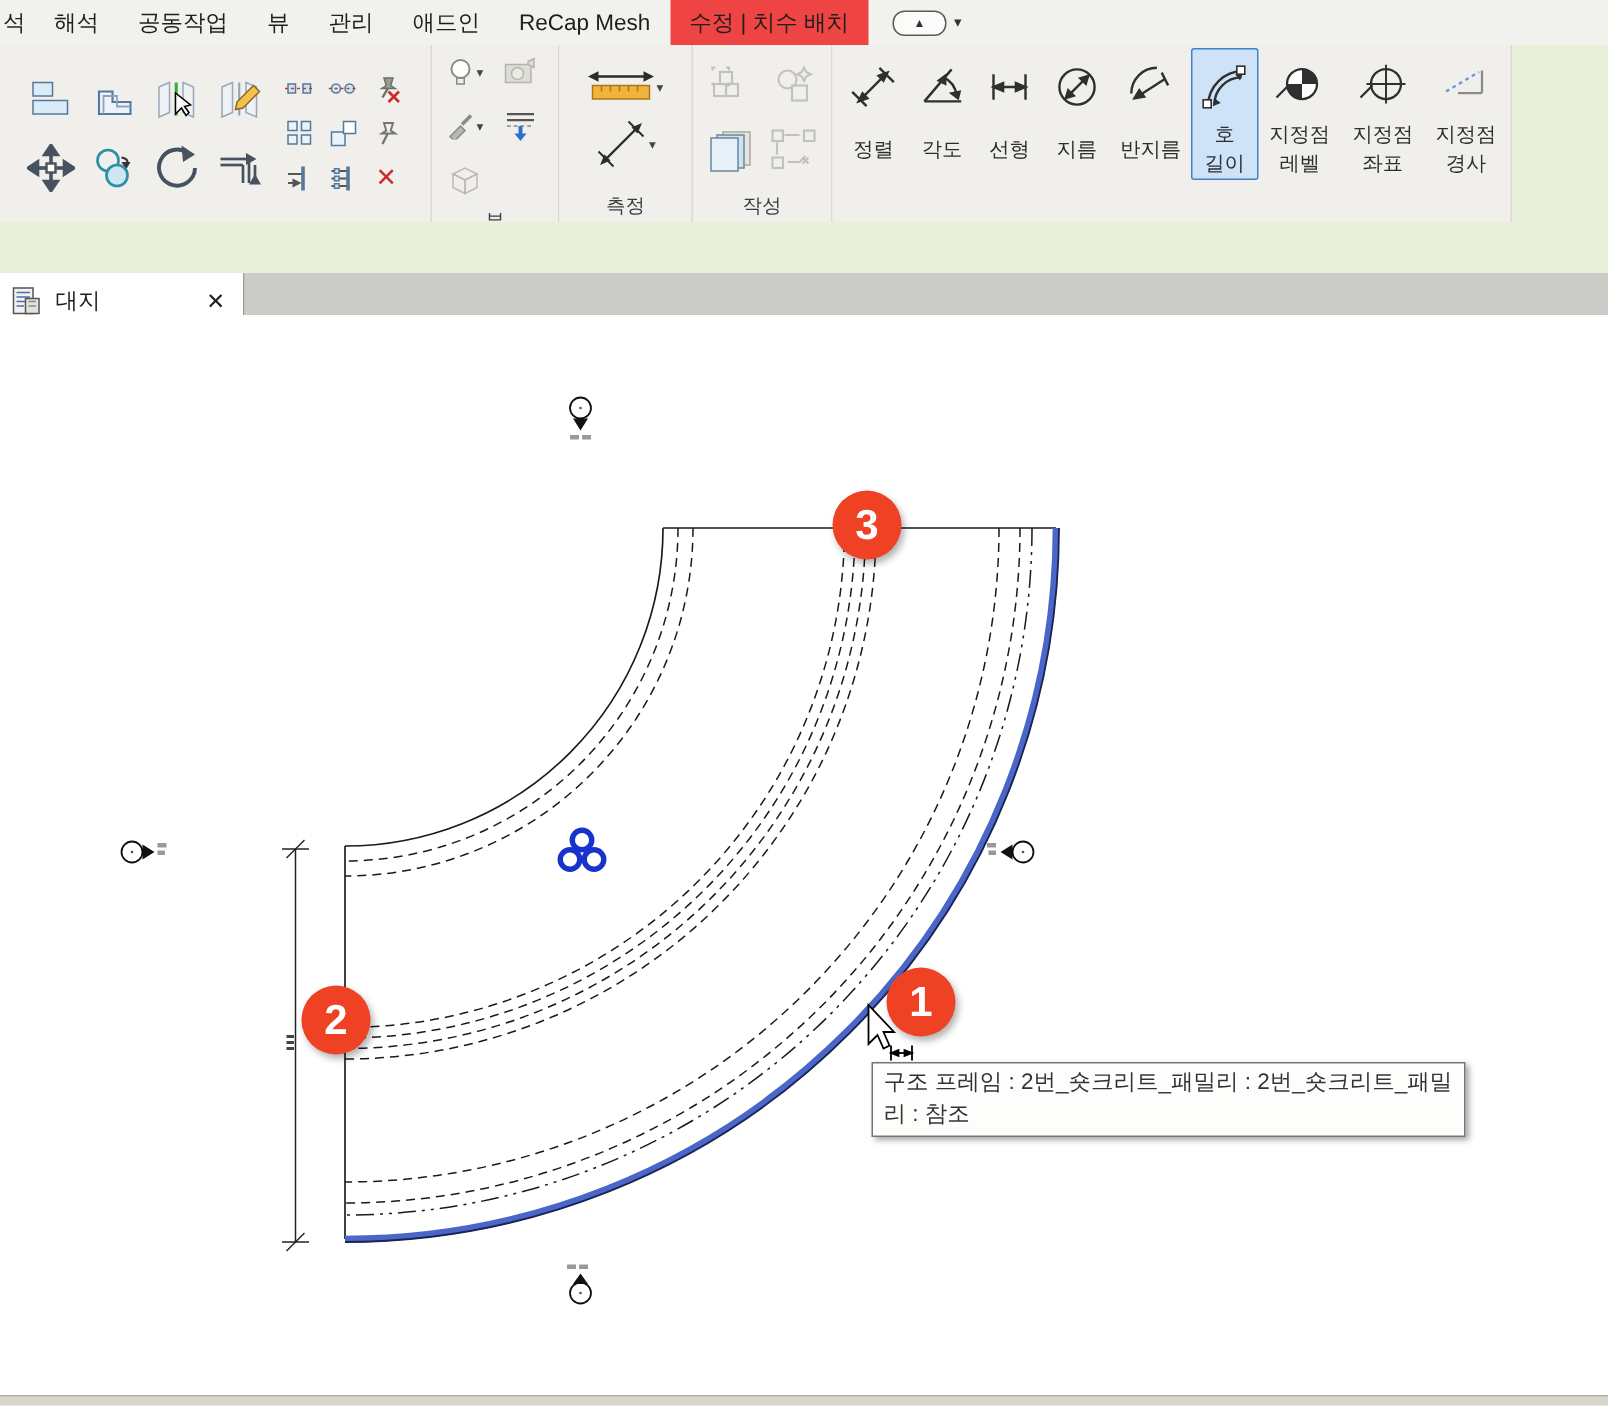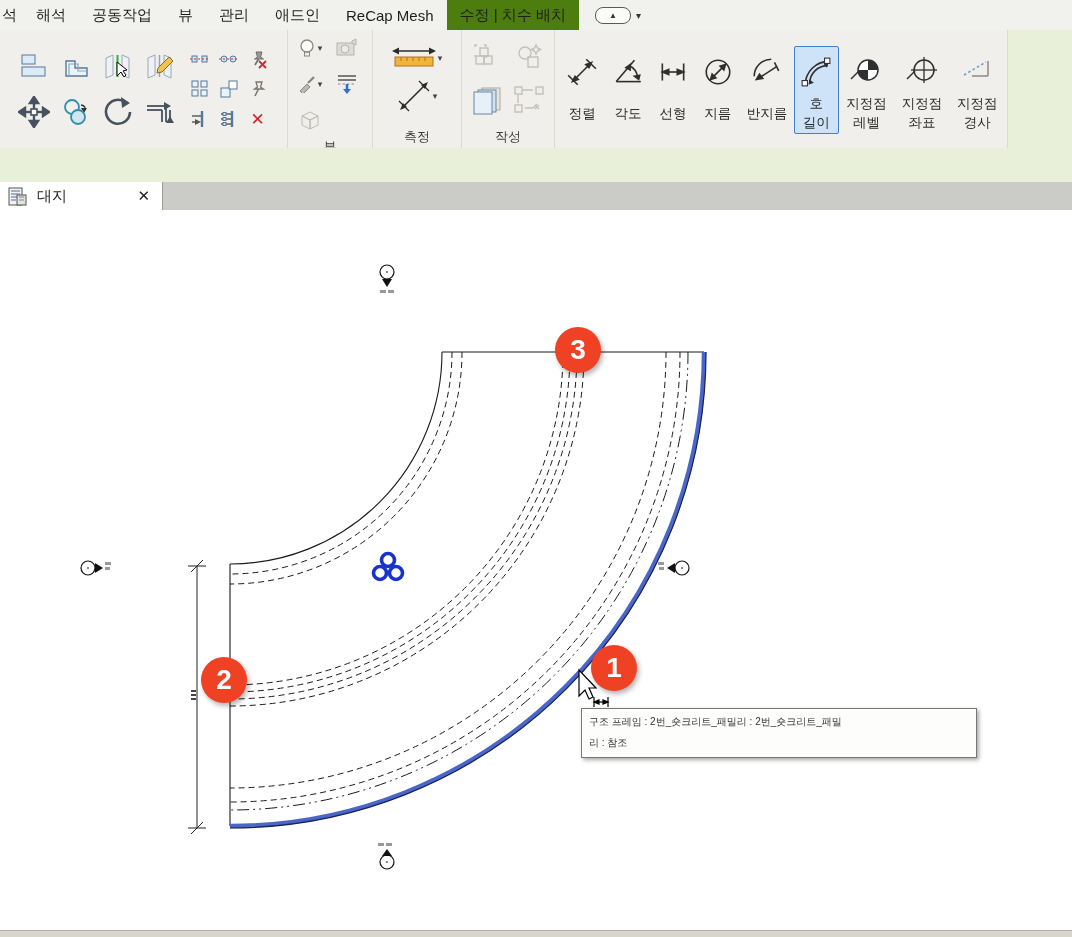--- a/index.html
+++ b/index.html
@@ -4,61 +4,61 @@
 <style>
   html,body{margin:0;padding:0}
   body{width:1072px;height:937px;position:relative;overflow:hidden;background:#fff;
        font-family:"Liberation Sans","DejaVu Sans",sans-serif;color:#1e1e1e}
   svg{display:block}
   
   .menubar{position:absolute;top:0;left:0;right:0;height:30px;background:#f1f1ee;
            display:flex;align-items:stretch;font-size:15px}
   .menutab{display:flex;align-items:center;padding:0 13px;white-space:nowrap;cursor:default}
   .menutab.partial{padding:0 6px 0 2px}
-  .menutab.active{background:#4d7c0f}
+  .menutab.active{background:#ef4444}
   .panel-toggle{display:flex;align-items:center;margin-left:16px;gap:5px}
   .toggle-pill{width:34px;height:15px;border:1px solid #5a5a5a;border-radius:8px;
                display:flex;align-items:center;justify-content:center;font-size:8px;color:#333;background:#fbfbf9}
   .toggle-caret{font-size:10px;color:#333}
   
   .ribbon{position:absolute;top:30px;left:0;right:0;height:118px;background:#f0efeb;
           border-bottom:1px solid #d8d5ca;display:flex}
   .rpanel{display:flex;flex-direction:column;border-right:1px solid #dcd9cf;background:#f0efeb}
   .rpanel-body{flex:1;display:flex;align-items:center;justify-content:center}
   .rpanel-label{height:20px;font-size:13px;color:#3c3c3c;text-align:center;line-height:17px}
   .ribbon-fill{flex:1;background:#e9f0da}
   .tool{display:flex;align-items:center;justify-content:center;cursor:default}
   .biggrid{display:grid;grid-template-columns:repeat(4,42px);grid-auto-rows:46px;align-items:center;justify-items:center;margin-left:4px}
   .smallgrid{display:grid;grid-template-columns:repeat(3,29px);grid-auto-rows:30px;align-items:center;justify-items:center;margin:0 6px 0 4px}
   .vgrid{display:grid;grid-template-columns:34px 40px;grid-auto-rows:36px;align-items:center;justify-items:center;margin:0 2px}
   .mcol{display:flex;flex-direction:column;gap:8px;align-items:center;margin:0 8px}
   .withcaret{display:flex;align-items:center;gap:2px}
   .caret{font-size:9px;color:#444}
   
-  .dimrow{display:flex;align-items:center;height:100%;padding:2px 2px 0 4px}
+  .dimrow{display:flex;align-items:flex-start;height:100%;padding:2px 2px 0 4px}
   .dimtool{display:flex;flex-direction:column;align-items:center;justify-content:flex-start;
            padding:4px 3px 0 3px;border:1px solid transparent;border-radius:2px}
   .dimtool .dicon{height:42px;display:flex;align-items:center;justify-content:center}
   .dimtool .dlabel{display:flex;flex-direction:column;justify-content:center;align-items:center;
                    height:40px;font-size:13.5px;line-height:19px;color:#2d2d2d;white-space:nowrap}
   .dimtool.selected{background:#cfe3f8;border:1px solid #3e83c9}
   
   .optionbar{position:absolute;top:148px;left:0;right:0;height:34px;background:#e9f0da;border-bottom:1px solid #cdd4bf}
   .tabbar{position:absolute;top:182px;left:0;right:0;height:28px;background:#cbcbc7;border-bottom:1px solid #8f8f8c}
   .viewtab{position:absolute;left:0;top:0;width:162px;height:28px;background:#fff;display:flex;
-           align-items:center;border-right:1px solid #9a9a97;font-size:15px}
+           align-items:flex-end;border-right:1px solid #9a9a97;font-size:15px}
   .viewtab .title{margin-left:10px}
   .viewtab .close{margin-left:auto;margin-right:12px;font-size:15px;color:#222;font-weight:bold}
   
   .canvas{position:absolute;top:210px;left:0;width:1072px;height:720px;background:#fff}
   .badge{position:absolute;width:46px;height:46px;border-radius:50%;background:#ef4123;
          color:#fff;font-size:28px;font-weight:bold;display:flex;align-items:center;justify-content:center;
          box-shadow:2px 3px 5px rgba(0,0,0,.3)}
   .tooltip{position:absolute;left:581px;top:498px;width:380px;background:#fdfdfc;border:1px solid #767676;
-           box-shadow:2px 2px 4px rgba(0,0,0,.35);padding:2px 7px 4px 7px;font-size:10px;line-height:21px;color:#333}
+           box-shadow:2px 2px 4px rgba(0,0,0,.35);padding:2px 7px 4px 7px;font-size:15px;line-height:21px;color:#333}
   .tooltip div{white-space:nowrap;overflow:hidden}
   .bottombar{position:absolute;top:930px;left:0;right:0;height:7px;background:#d8d5cd;border-top:1px solid #b3b0a8}
 </style>
 </head>
 <body>
 
 <div class="menubar">
   <div class="menutab partial">석</div>
   <div class="menutab">해석</div>
   <div class="menutab">공동작업</div>

